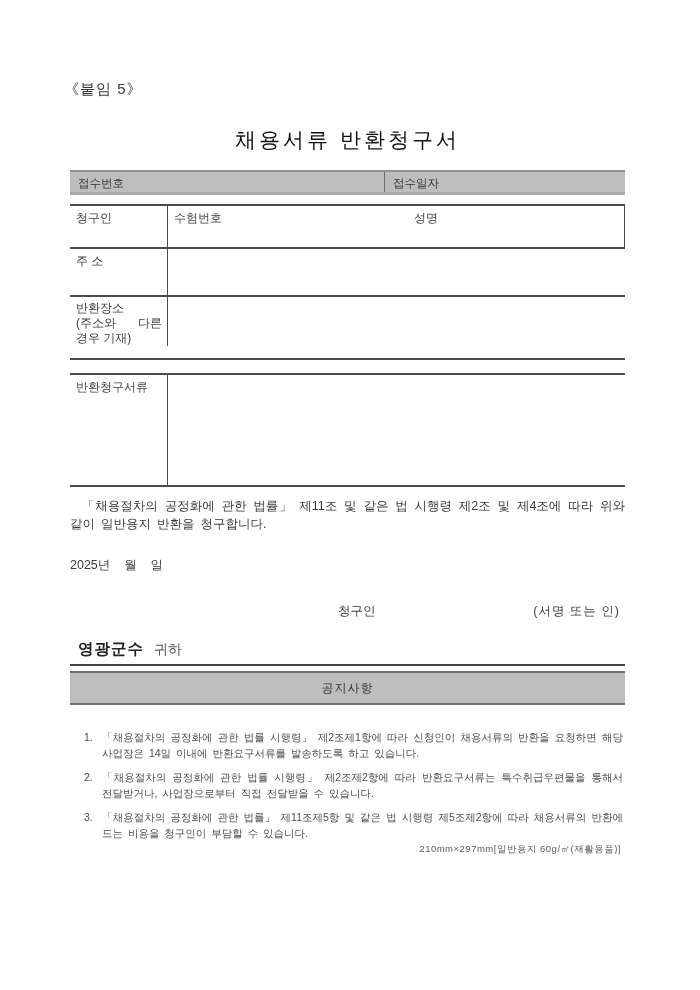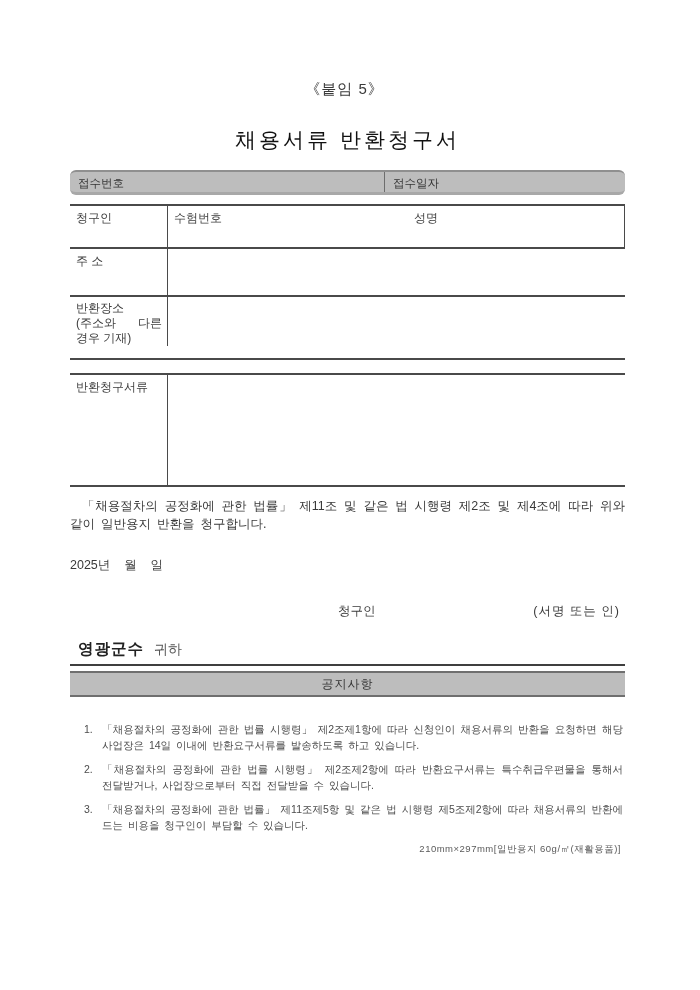--- a/index.html
+++ b/index.html
@@ -25,39 +25,37 @@
     position:absolute;
     left:70px;top:0;
     width:555px;
   }
   .attachment{
     margin-top:80px;
     margin-left:-6px;
     font-size:15px;
     color:#3a3a3a;
     letter-spacing:1px;
-    text-align:center;
   }
   .doc-title{
     margin-top:27px;
     text-align:center;
     font-size:21px;
     font-weight:normal;
     letter-spacing:3px;
     color:#111;
   }
   
   .receipt-table{
     margin-top:16px;
     display:flex;
     background:var(--bar-fill);
     border-top:2px solid var(--bar-edge);
     border-bottom:3px solid #a8a8a8;
     height:25px;
-    border-radius:6px;
   }
   .receipt-cell{
     font-size:11.5px;
     color:#333;
     padding:4px 6px 0 8px;
   }
   .receipt-cell.first{
     width:315px;
     border-right:1px solid #6d6d6d;
   }
@@ -128,21 +126,21 @@
   .recipient-name{font-size:15.5px;font-weight:bold;letter-spacing:1px;color:#222;}
   .recipient-honorific{margin-left:6px;color:#555;}
   .rule{
     margin-top:4px;
     border:none;
     border-top:2px solid #3f3f3f;
     height:0;
   }
   .notice-bar{
     margin-top:5px;
-    height:26px;
+    height:34px;
     background:var(--bar-fill);
     border-top:2px solid #6f6f6f;
     border-bottom:2px solid #6f6f6f;
     display:flex;align-items:center;justify-content:center;
     font-size:12px;
     color:#333;
     letter-spacing:1px;
   }
   .notes{margin-top:25px;padding-left:14px;padding-right:2px;}
   .note{

